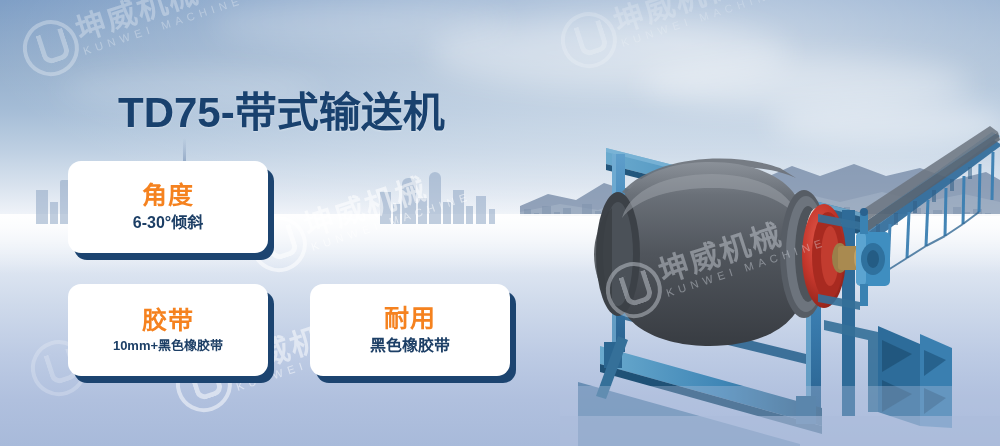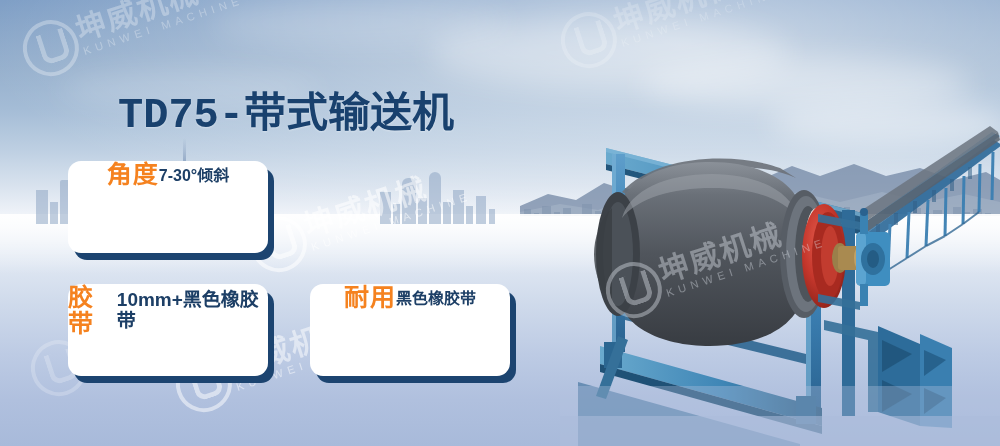--- a/index.html
+++ b/index.html
@@ -119,43 +119,42 @@
   
   .machine{position:absolute;left:560px;top:96px;width:445px;height:350px;}
   .machine svg{display:block;}
 
   
   .title{
     position:absolute;left:118px;top:78px;
     font-size:42px;font-weight:700;color:#19416e;
     letter-spacing:0px;white-space:nowrap;
     text-shadow:0 1px 2px rgba(255,255,255,.35);
-    font-family:Liberation Mono, monospace;
   }
 
   
   .cards{position:absolute;left:68px;top:161px;width:460px;height:215px;}
   .card{
     position:absolute;width:200px;height:92px;
     background:#ffffff;border-radius:13px;
     box-shadow:6px 7px 0 0 #1c4470;
-    display:flex;flex-direction:row;align-items:flex-start;justify-content:center;
+    display:flex;flex-direction:column;align-items:center;justify-content:center;
   }
   .card.p0{left:0px;top:0px;}
   .card.p1{left:242px;top:0px;}
   .card.p2{left:0px;top:123px;}
   .card.p3{left:242px;top:123px;}
   .card .k{
     font-size:25px;font-weight:700;color:#f5821f;line-height:1.05;
     letter-spacing:1px;
   }
   .card .v{
     font-size:16px;font-weight:700;color:#1d3f66;margin-top:6px;line-height:1.1;
   }
-  .card.wide .v{font-size:19px;}
+  .card.wide .v{font-size:13px;}
 </style>
 </head>
 <body>
 
 <div id="banner">
 
   <div class="sky"></div>
   <div class="cloud c1"></div>
   <div class="cloud c2"></div>
   <div class="cloud c3"></div>
@@ -441,21 +440,21 @@
     <span class="ring"></span>
     <span class="cn">坤威机械</span>
     <span class="en">KUNWEI MACHINE</span>
   </div>
 
   <div class="title">TD75-带式输送机</div>
 
   <div class="cards">
     <div class="card p0">
       <div class="k">角度</div>
-      <div class="v">7-30°倾斜</div>
+      <div class="v">6-30°倾斜</div>
     </div>
     <div class="card p2 wide">
       <div class="k">胶带</div>
       <div class="v">10mm+黑色橡胶带</div>
     </div>
     <div class="card p3">
       <div class="k">耐用</div>
       <div class="v">黑色橡胶带</div>
     </div>
   </div>

